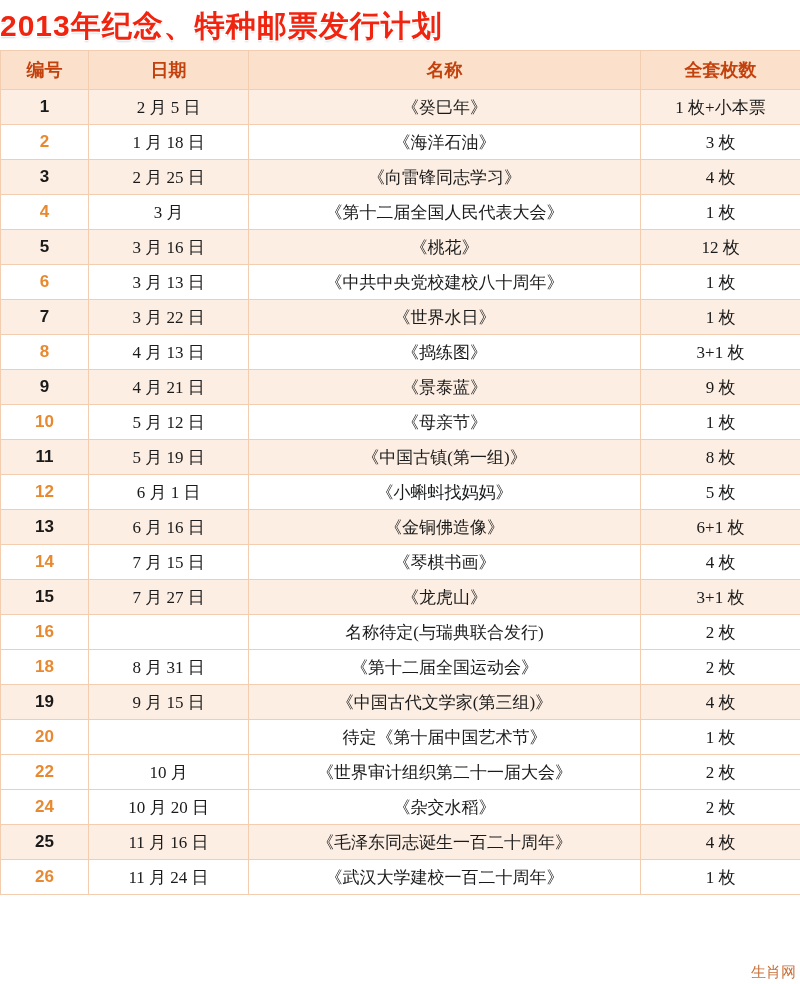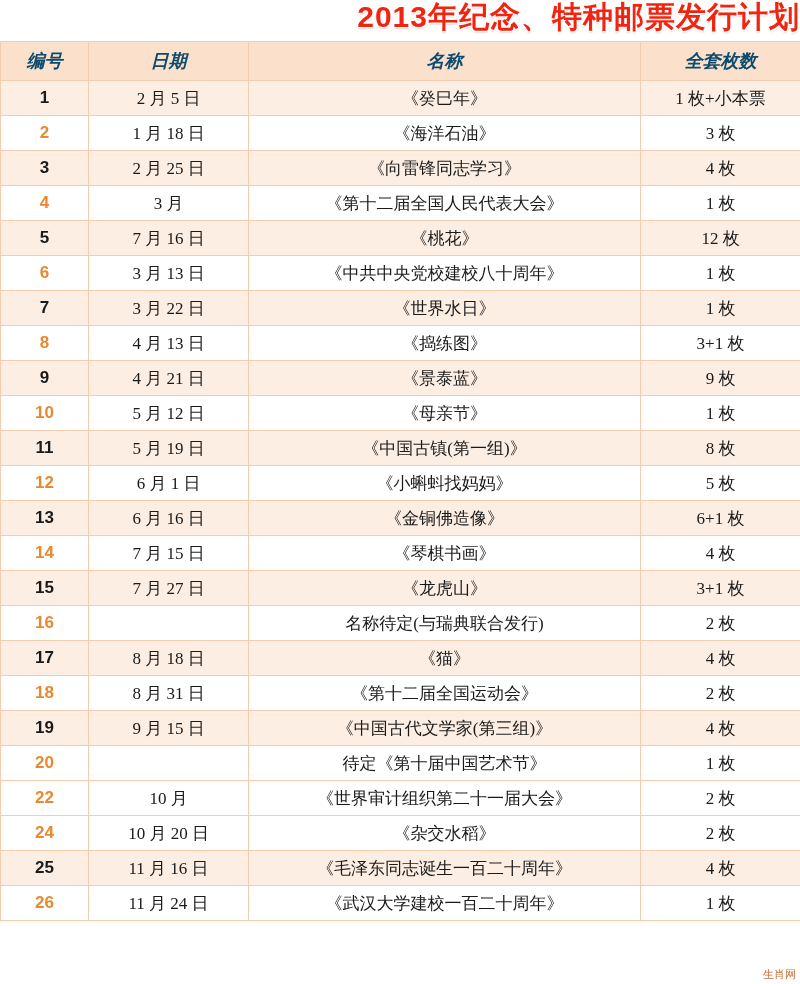--- a/index.html
+++ b/index.html
@@ -14,27 +14,27 @@
     position: relative;
     overflow: hidden;
   }
   .page {
     width: 800px;
     height: 984px;
     position: relative;
     box-sizing: border-box;
   }
   .title {
-    text-align: right;
+    text-align: left;
     font-family: "Liberation Sans", "DejaVu Sans", sans-serif;
     font-weight: bold;
     font-size: 30px;
     color: #f1240f;
     letter-spacing: 1px;
-    padding-top: 0;
+    padding-top: 9px;
     padding-bottom: 8px;
     line-height: 1.1;
     text-shadow:
       -1px -1px 0 #ffffff,
        1px -1px 0 #ffffff,
       -1px  1px 0 #ffffff,
        1px  1px 0 #ffffff,
        0 2px 2px rgba(0,0,0,0.15);
   }
   table.plan {
@@ -55,40 +55,39 @@
     color: #1a1a1a;
     height: 30px;
     padding: 2px 2px;
     white-space: nowrap;
     overflow: hidden;
   }
   table.plan thead th {
     background: #fbe0cc;
     font-weight: bold;
     font-size: 18px;
-    color: #0c4a6e;
+    color: #c2410c;
     height: 34px;
-    font-style: italic;
   }
   tr.odd td { background: #fdeee3; }
   tr.even td { background: #ffffff; }
   td.no {
     font-weight: bold;
     color: #e8892f;
     font-family: "Liberation Sans", "DejaVu Sans", sans-serif;
     font-size: 17px;
   }
   tr.even td.no { color: #e8892f; }
   td.name { font-size: 17.5px; }
   .watermark {
     position: absolute;
     right: 4px;
     bottom: 2px;
     font-family: "Liberation Sans", "DejaVu Sans", sans-serif;
-    font-size: 11px;
+    font-size: 15px;
     color: #c8703a;
     letter-spacing: 0px;
   }
 </style>
 </head>
 <body>
 
 <div class="page">
 
   <div class="title">2013年纪念、特种邮票发行计划</div>
@@ -128,21 +127,21 @@
           <td class="count">4 枚</td>
         </tr>
         <tr class="even">
           <td class="no">4</td>
           <td class="date">3 月</td>
           <td class="name">《第十二届全国人民代表大会》</td>
           <td class="count">1 枚</td>
         </tr>
         <tr class="odd">
           <td class="no">5</td>
-          <td class="date">7 月 16 日</td>
+          <td class="date">3 月 16 日</td>
           <td class="name">《桃花》</td>
           <td class="count">12 枚</td>
         </tr>
         <tr class="even">
           <td class="no">6</td>
           <td class="date">3 月 13 日</td>
           <td class="name">《中共中央党校建校八十周年》</td>
           <td class="count">1 枚</td>
         </tr>
         <tr class="odd">
@@ -198,26 +197,20 @@
           <td class="date">7 月 27 日</td>
           <td class="name">《龙虎山》</td>
           <td class="count">3+1 枚</td>
         </tr>
         <tr class="even">
           <td class="no">16</td>
           <td class="date"></td>
           <td class="name">名称待定(与瑞典联合发行)</td>
           <td class="count">2 枚</td>
         </tr>
-        <tr class="odd">
-          <td class="no">17</td>
-          <td class="date">8 月 18 日</td>
-          <td class="name">《猫》</td>
-          <td class="count">4 枚</td>
-        </tr>
         <tr class="even">
           <td class="no">18</td>
           <td class="date">8 月 31 日</td>
           <td class="name">《第十二届全国运动会》</td>
           <td class="count">2 枚</td>
         </tr>
         <tr class="odd">
           <td class="no">19</td>
           <td class="date">9 月 15 日</td>
           <td class="name">《中国古代文学家(第三组)》</td>

